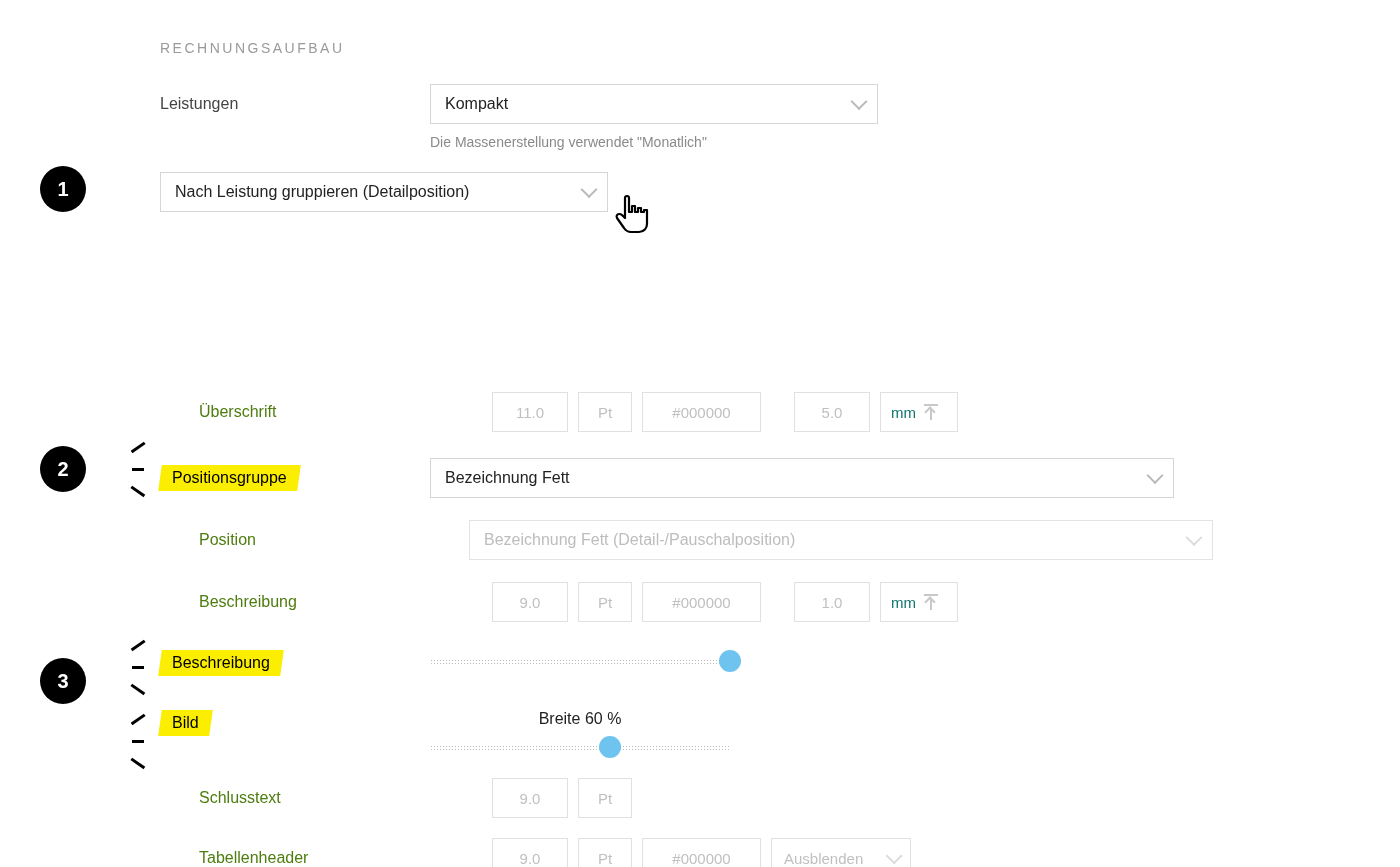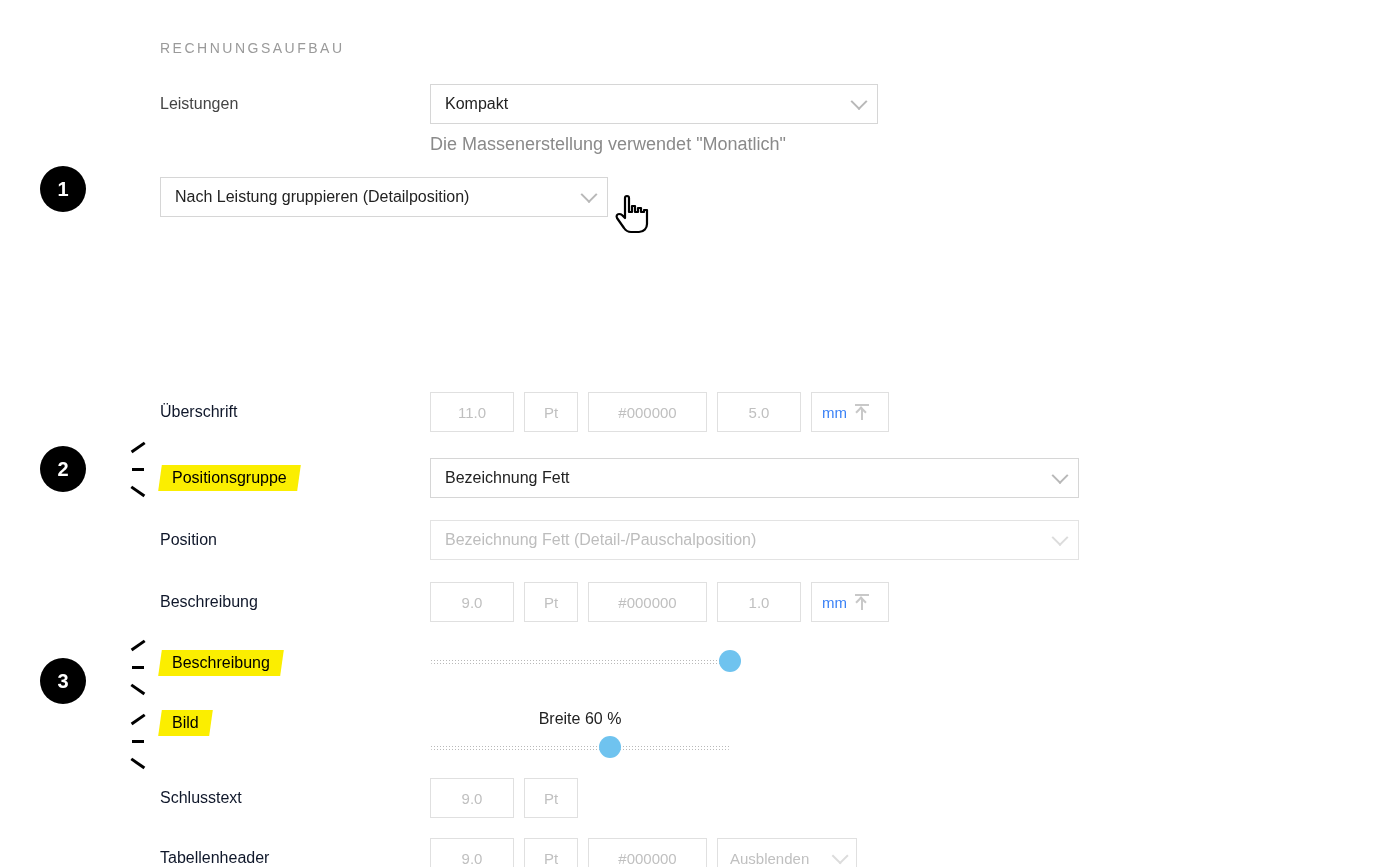--- a/index.html
+++ b/index.html
@@ -64,66 +64,66 @@
     display: flex;
     align-items: center;
     margin-bottom: 8px;
     min-height: 44px;
   }
   .row .label {
     width: 270px;
     color: #444;
     font-size: 16px;
   }
-  .row .label.dim { color: #0f172a; }
+  .row .label.dim { color: #4d7c0f; margin-left: 39px; }
   .row .controls { flex: 1; }
 
   .help {
     color: #8a8a8a;
-    font-size: 18px;
+    font-size: 14px;
     margin: 6px 0 20px 270px;
   }
 
   .select {
     position: relative;
     display: flex; align-items: center;
     height: 40px;
     border: 1px solid #d6d6d6;
     background: #fff;
     padding: 0 40px 0 14px;
     font-size: 16px;
     color: #222;
     cursor: pointer;
   }
   .select.w1 { width: 448px; }
-  .select.w2 { width: 649px; }
+  .select.w2 { width: 744px; }
   .select.dim { color: #bdbdbd; border-color: #e3e3e3; }
   .chev {
     position: absolute; right: 12px; top: 50%;
     width: 12px; height: 12px; transform: translateY(-70%) rotate(45deg);
     border-right: 2px solid #b8b8b8; border-bottom: 2px solid #b8b8b8;
   }
   .chev.dim { border-color: #dcdcdc; }
 
   
   .minibar { display: flex; gap: 10px; }
   .mini {
     height: 40px;
     border: 1px solid #e0e0e0;
     background: #fff;
     display: flex; align-items: center; justify-content: center;
     color: #c0c0c0;
     font-size: 15px;
     padding: 0 12px;
   }
-  .mini.v { width: 84px; }
+  .mini.v { width: 76px; margin-left: 23px; }
   .mini.u { width: 54px; }
   .mini.hex { width: 119px; }
   .mini.mm { width: 78px; justify-content: flex-start; gap:8px; padding-left:10px;}
-  .mini.mm .txt { color:#3b82f6; }
+  .mini.mm .txt { color:#0f766e; }
   .mini.mm .aicon { position: relative; width:14px; height:16px; }
   .mini.mm .aicon .bar { position:absolute; top:0; left:0; width:14px; height:2px; background:#c8c8c8;}
   .mini.mm .aicon .head { position:absolute; top:4px; left:2px; width:8px; height:8px;
      border-left:2px solid #c8c8c8; border-top:2px solid #c8c8c8; transform:rotate(45deg);}
   .mini.mm .aicon .stem { position:absolute; top:4px; left:6px; width:2px; height:12px; background:#c8c8c8;}
 
   
   .hl {
     display: inline-block;
     background: #fbee00;

